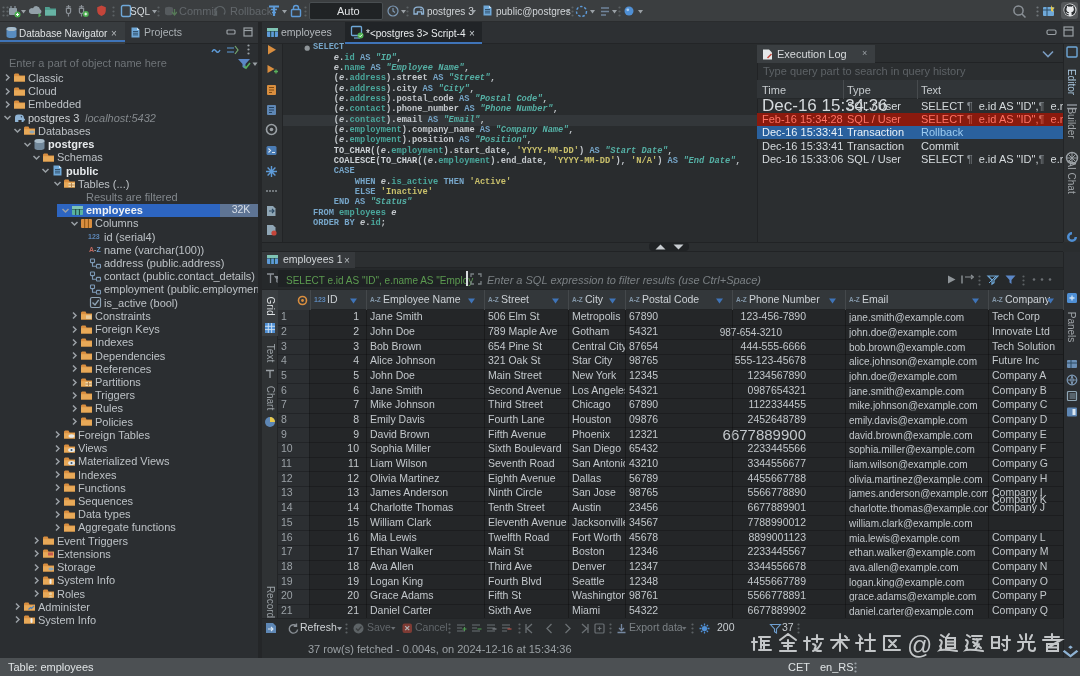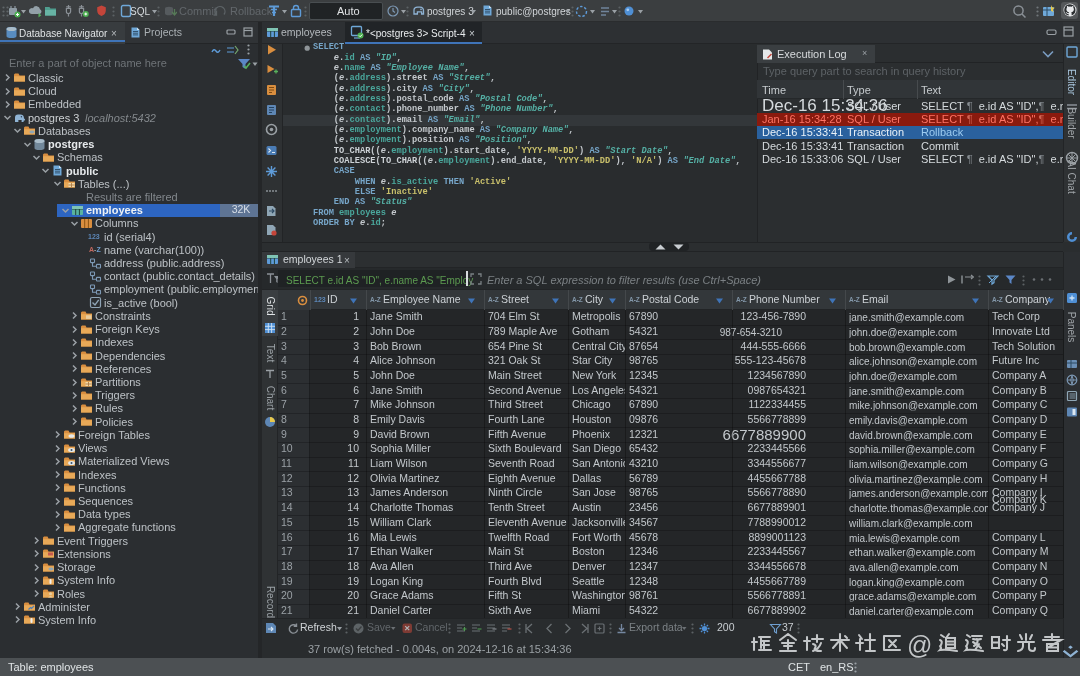--- a/index.html
+++ b/index.html
@@ -659,21 +659,21 @@
 <div style="left:757px;top:80px;width:306px;height:19px;background:#313538;border-bottom:1px solid #25282a"></div>
 <div class="t" style="left:762px;top:89.5px;color:#c6cbce;font-size:11px">Time</div>
 <div class="t" style="left:847px;top:89.5px;color:#c6cbce;font-size:11px">Type</div>
 <div class="t" style="left:921px;top:89.5px;color:#c6cbce;font-size:11px">Text</div>
 <div style="left:843px;top:80px;width:1px;height:19px;background:#474b4e"></div>
 <div style="left:917px;top:80px;width:1px;height:19px;background:#474b4e"></div>
 <div class="t" style="left:762px;top:106.0px;color:#d5dadd;font-size:17px">Dec-16 15:34:36</div>
 <div class="t" style="left:847px;top:106.0px;color:#d5dadd;font-size:11px">SQL / User</div>
 <div class="t" style="left:921px;top:106.0px;color:#d5dadd;font-size:11px">SELECT <span style="color:#858b90">¶</span>  e.id AS "ID",<span style="color:#858b90">¶</span>  e.na</div>
 <div style="left:757px;top:112.6px;width:306px;height:13.2px;background:#8a1a0e"></div>
-<div class="t" style="left:762px;top:119.2px;color:#ff7364;font-size:11px">Jan-16 15:34:28</div>
+<div class="t" style="left:762px;top:119.2px;color:#ff7364;font-size:11px">Feb-16 15:34:28</div>
 <div class="t" style="left:847px;top:119.2px;color:#ff7364;font-size:11px">SQL / User</div>
 <div class="t" style="left:921px;top:119.2px;color:#ff7364;font-size:11px">SELECT <span style="color:#d06252">¶</span>  e.id AS "ID",<span style="color:#d06252">¶</span>  e.na</div>
 <div style="left:757px;top:125.8px;width:306px;height:13.2px;background:#2a619e"></div>
 <div class="t" style="left:762px;top:132.4px;color:#e8f1f8;font-size:11px">Dec-16 15:33:41</div>
 <div class="t" style="left:847px;top:132.4px;color:#e8f1f8;font-size:11px">Transaction</div>
 <div class="t" style="left:921px;top:132.4px;color:#9ccbf0;font-size:11px">Rollback</div>
 <div class="t" style="left:762px;top:145.6px;color:#d5dadd;font-size:11px">Dec-16 15:33:41</div>
 <div class="t" style="left:847px;top:145.6px;color:#d5dadd;font-size:11px">Transaction</div>
 <div class="t" style="left:921px;top:145.6px;color:#d5dadd;font-size:11px">Commit</div>
 <div class="t" style="left:762px;top:158.8px;color:#d5dadd;font-size:11px">Dec-16 15:33:06</div>
@@ -843,21 +843,21 @@
 <svg style="position:absolute;left:1046px;top:296px;" width="9" height="9" viewBox="0 0 9 9">
     <path d="M1 2.5 H8 L4.5 7.5 Z" fill="#3f74b8"></path>
   </svg>
 <div style="left:1063px;top:290px;width:1px;height:20px;background:#44484b"></div>
 <div style="left:278px;top:310px;width:785px;height:308px;background:#242628"></div>
 <div style="left:278px;top:310px;width:32px;height:308.2px;background:#2c2f32;border-right:1px solid #1d1f21"></div>
 <div class="t" style="left:281px;top:317.3px;color:#9ba1a6;font-size:10.5px">1</div>
 <div style="left:278px;top:324.7px;width:785px;height:1px;background:rgba(0,0,0,.22)"></div>
 <div class="t" style="left:359px;top:317.3px;color:#c3c8cc;font-size:10.5px;transform:translate(-100%,-50%)">1</div>
 <div class="t" style="left:370px;top:317.3px;color:#c3c8cc;font-size:10.5px;width:114px;overflow:hidden">Jane Smith</div>
-<div class="t" style="left:488px;top:317.3px;color:#c3c8cc;font-size:10.5px;width:80px;overflow:hidden">704 Elm St</div>
+<div class="t" style="left:488px;top:317.3px;color:#c3c8cc;font-size:10.5px;width:80px;overflow:hidden">506 Elm St</div>
 <div class="t" style="left:572px;top:317.3px;color:#c3c8cc;font-size:10.5px;width:53px;overflow:hidden">Metropolis</div>
 <div class="t" style="left:629px;top:317.3px;color:#c3c8cc;font-size:10.5px;width:103px;overflow:hidden">67890</div>
 <div class="t" style="left:806px;top:317.3px;color:#c3c8cc;font-size:10.5px;transform:translate(-100%,-50%)">123-456-7890</div>
 <div class="t" style="left:849px;top:317.3px;color:#c3c8cc;font-size:10px;width:139px;overflow:hidden">jane.smith@example.com</div>
 <div class="t" style="left:992px;top:317.3px;color:#c3c8cc;font-size:10.5px;width:71px;overflow:hidden">Tech Corp</div>
 <div class="t" style="left:281px;top:332.0px;color:#9ba1a6;font-size:10.5px">2</div>
 <div style="left:278px;top:339.4px;width:785px;height:1px;background:rgba(0,0,0,.22)"></div>
 <div class="t" style="left:359px;top:332.0px;color:#c3c8cc;font-size:10.5px;transform:translate(-100%,-50%)">2</div>
 <div class="t" style="left:370px;top:332.0px;color:#c3c8cc;font-size:10.5px;width:114px;overflow:hidden">John Doe</div>
 <div class="t" style="left:488px;top:332.0px;color:#c3c8cc;font-size:10.5px;width:80px;overflow:hidden">789 Maple Ave</div>
@@ -916,21 +916,21 @@
 <div class="t" style="left:806px;top:405.4px;color:#c3c8cc;font-size:10.5px;transform:translate(-100%,-50%)">1122334455</div>
 <div class="t" style="left:849px;top:405.4px;color:#c3c8cc;font-size:10px;width:139px;overflow:hidden">mike.johnson@example.com</div>
 <div class="t" style="left:992px;top:405.4px;color:#c3c8cc;font-size:10.5px;width:71px;overflow:hidden">Company C</div>
 <div class="t" style="left:281px;top:420.1px;color:#9ba1a6;font-size:10.5px">8</div>
 <div style="left:278px;top:427.4px;width:785px;height:1px;background:rgba(0,0,0,.22)"></div>
 <div class="t" style="left:359px;top:420.1px;color:#c3c8cc;font-size:10.5px;transform:translate(-100%,-50%)">8</div>
 <div class="t" style="left:370px;top:420.1px;color:#c3c8cc;font-size:10.5px;width:114px;overflow:hidden">Emily Davis</div>
 <div class="t" style="left:488px;top:420.1px;color:#c3c8cc;font-size:10.5px;width:80px;overflow:hidden">Fourth Lane</div>
 <div class="t" style="left:572px;top:420.1px;color:#c3c8cc;font-size:10.5px;width:53px;overflow:hidden">Houston</div>
 <div class="t" style="left:629px;top:420.1px;color:#c3c8cc;font-size:10.5px;width:103px;overflow:hidden">09876</div>
-<div class="t" style="left:806px;top:420.1px;color:#c3c8cc;font-size:10.5px;transform:translate(-100%,-50%)">5566778899</div>
+<div class="t" style="left:806px;top:420.1px;color:#c3c8cc;font-size:10.5px;transform:translate(-100%,-50%)">2452648789</div>
 <div class="t" style="left:849px;top:420.1px;color:#c3c8cc;font-size:10px;width:139px;overflow:hidden">emily.davis@example.com</div>
 <div class="t" style="left:992px;top:420.1px;color:#c3c8cc;font-size:10.5px;width:71px;overflow:hidden">Company D</div>
 <div class="t" style="left:281px;top:434.7px;color:#9ba1a6;font-size:10.5px">9</div>
 <div style="left:278px;top:442.1px;width:785px;height:1px;background:rgba(0,0,0,.22)"></div>
 <div class="t" style="left:359px;top:434.7px;color:#c3c8cc;font-size:10.5px;transform:translate(-100%,-50%)">9</div>
 <div class="t" style="left:370px;top:434.7px;color:#c3c8cc;font-size:10.5px;width:114px;overflow:hidden">David Brown</div>
 <div class="t" style="left:488px;top:434.7px;color:#c3c8cc;font-size:10.5px;width:80px;overflow:hidden">Fifth Avenue</div>
 <div class="t" style="left:572px;top:434.7px;color:#c3c8cc;font-size:10.5px;width:53px;overflow:hidden">Phoenix</div>
 <div class="t" style="left:629px;top:434.7px;color:#c3c8cc;font-size:10.5px;width:103px;overflow:hidden">12321</div>
 <div class="t" style="left:806px;top:434.7px;color:#c3c8cc;font-size:15px;transform:translate(-100%,-50%)">6677889900</div>

